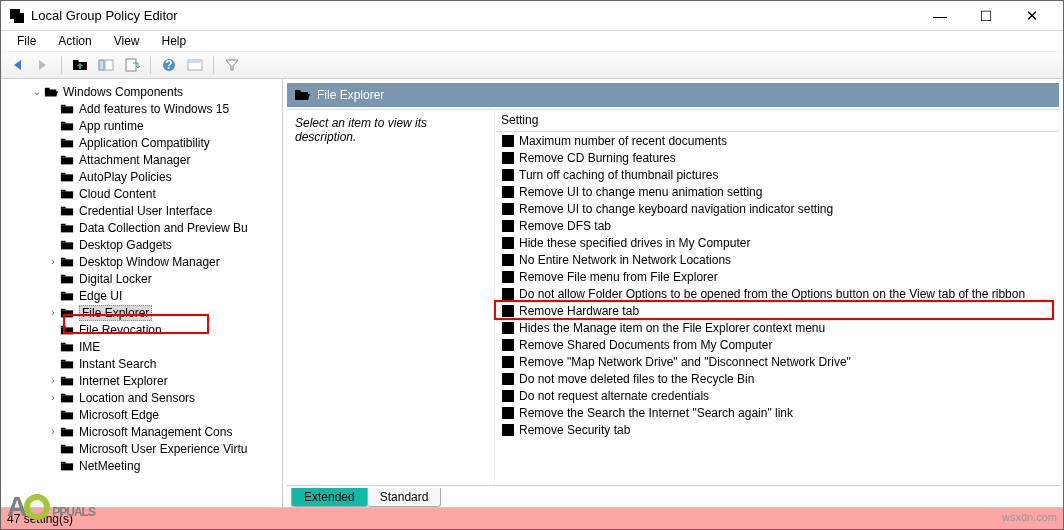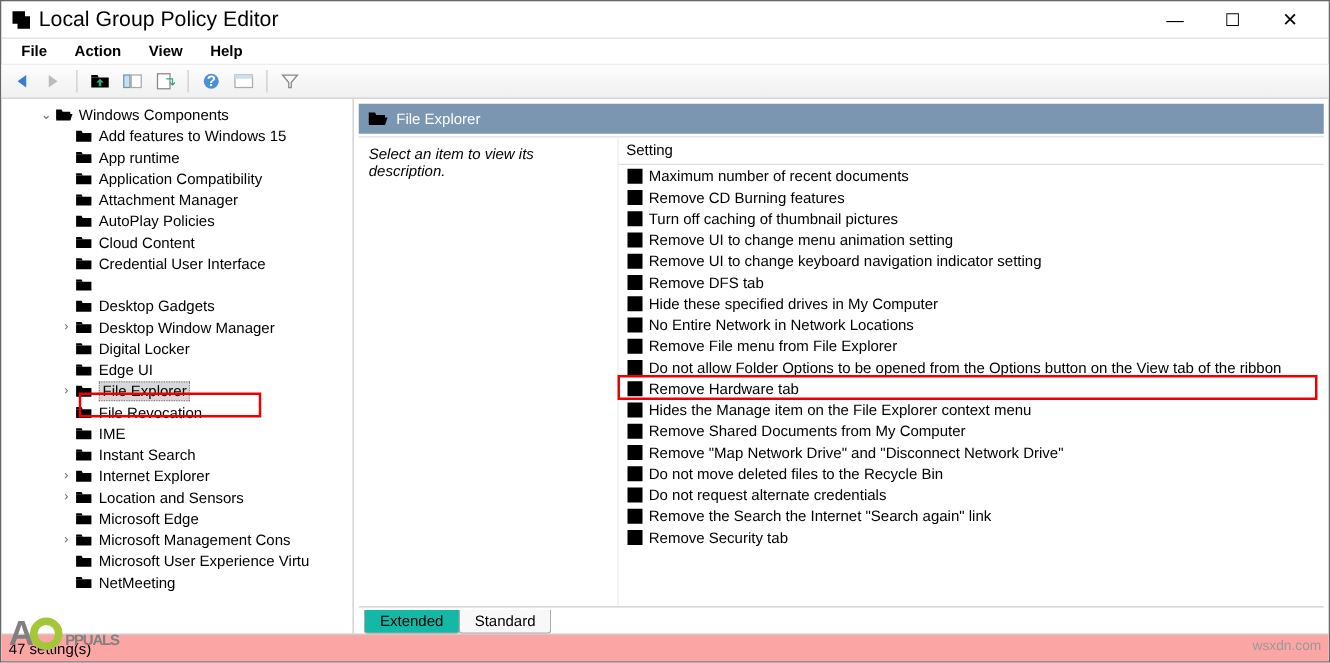--- a/index.html
+++ b/index.html
@@ -1,27 +1,27 @@
 <!DOCTYPE html>
 <html><head>
 <meta charset="utf-8">
 <style>
 * { margin: 0; padding: 0; box-sizing: border-box; font-family: "Segoe UI", Tahoma, sans-serif; font-size: 12px; }
 body { width: 1064px; height: 530px; background: #fff; overflow: hidden; border: 1px solid #666; position: relative; }
 
 
 .titlebar { height: 30px; display: flex; align-items: center; padding: 0 8px; border-bottom: 1px solid #ddd; }
 .titlebar .icon { width: 16px; height: 16px; margin-right: 6px; }
-.titlebar .title { flex: 1; font-size: 17px; }
+.titlebar .title { flex: 1; font-size: 13px; }
 .titlebar .ctrl { width: 46px; height: 30px; display: flex; align-items: center; justify-content: center; font-size: 14px; }
 .titlebar .close { font-size: 15px; }
 
 
 .menubar { height: 20px; display: flex; align-items: center; padding: 0 6px; gap: 2px; }
-.menubar .mi { padding: 2px 10px; font-size: 12px; font-weight: bold; }
+.menubar .mi { padding: 2px 10px; font-size: 12px; }
 
 
 .toolbar { height: 28px; border-top: 1px solid #eee; border-bottom: 1px solid #ccc; display: flex; align-items: center; padding: 0 4px; gap: 2px; background: linear-gradient(#fdfdfd,#f0f0f0); }
 .toolbar .tb { width: 24px; height: 22px; display: flex; align-items: center; justify-content: center; }
 .toolbar .sep { width: 1px; height: 18px; background: #ccc; margin: 0 4px; }
 
 
 .main { display: flex; height: calc(100% - 30px - 20px - 28px - 22px); }
 .tree-pane { width: 282px; border-right: 1px solid #ccc; overflow: hidden; position: relative; }
 .tree-scroll { overflow-y: scroll; height: 100%; }
@@ -220,20 +220,21 @@
             <svg class="folder" viewBox="0 0 16 16">
               <use href="#folder-closed"></use>
             </svg>
             <span class="label">Credential User Interface</span>
           </div>
           <div class="tree-row">
             <span class="exp spacer">·</span>
             <svg class="folder" viewBox="0 0 16 16">
               <use href="#folder-closed"></use>
             </svg>
+            <span class="label">Data Collection and Preview Bu</span>
           </div>
           <div class="tree-row">
             <span class="exp spacer">·</span>
             <svg class="folder" viewBox="0 0 16 16">
               <use href="#folder-closed"></use>
             </svg>
             <span class="label">Desktop Gadgets</span>
           </div>
           <div class="tree-row">
             <span class="exp">›</span>

